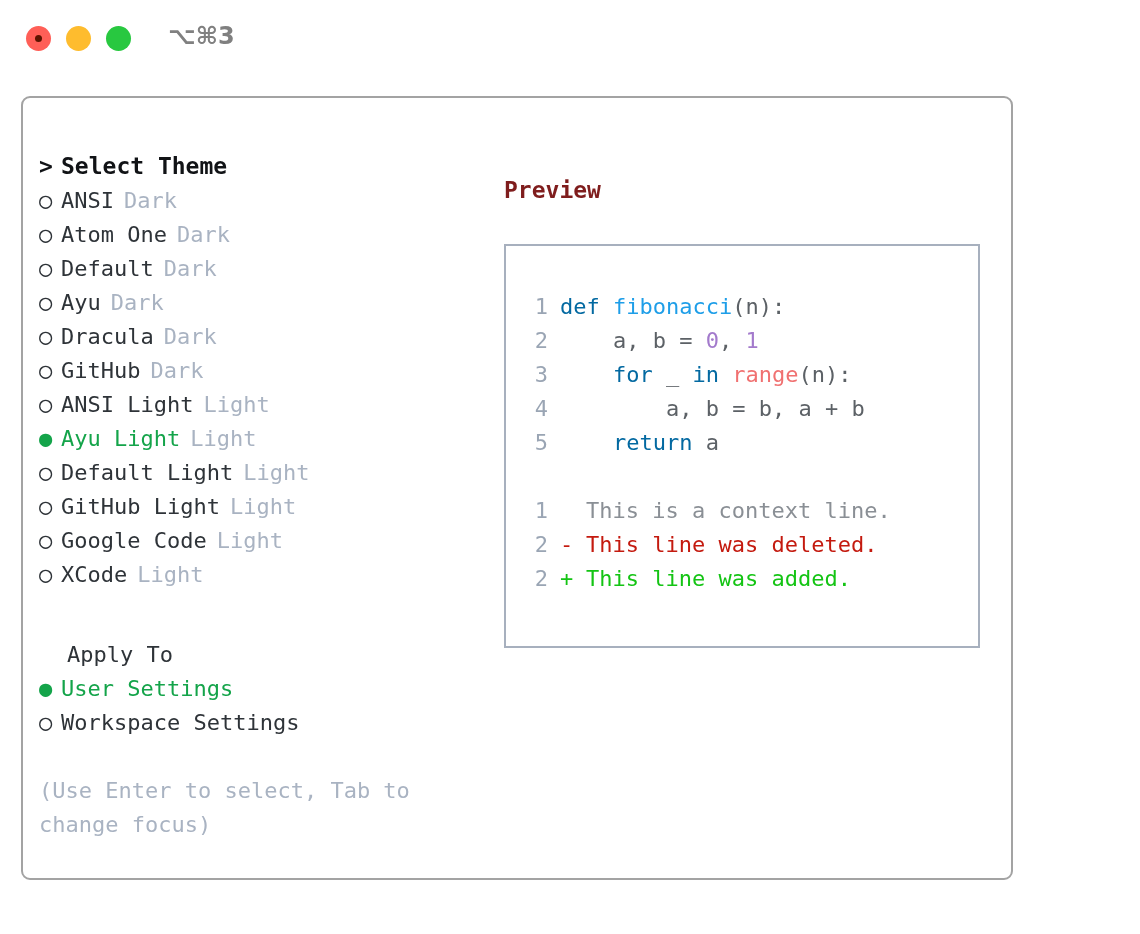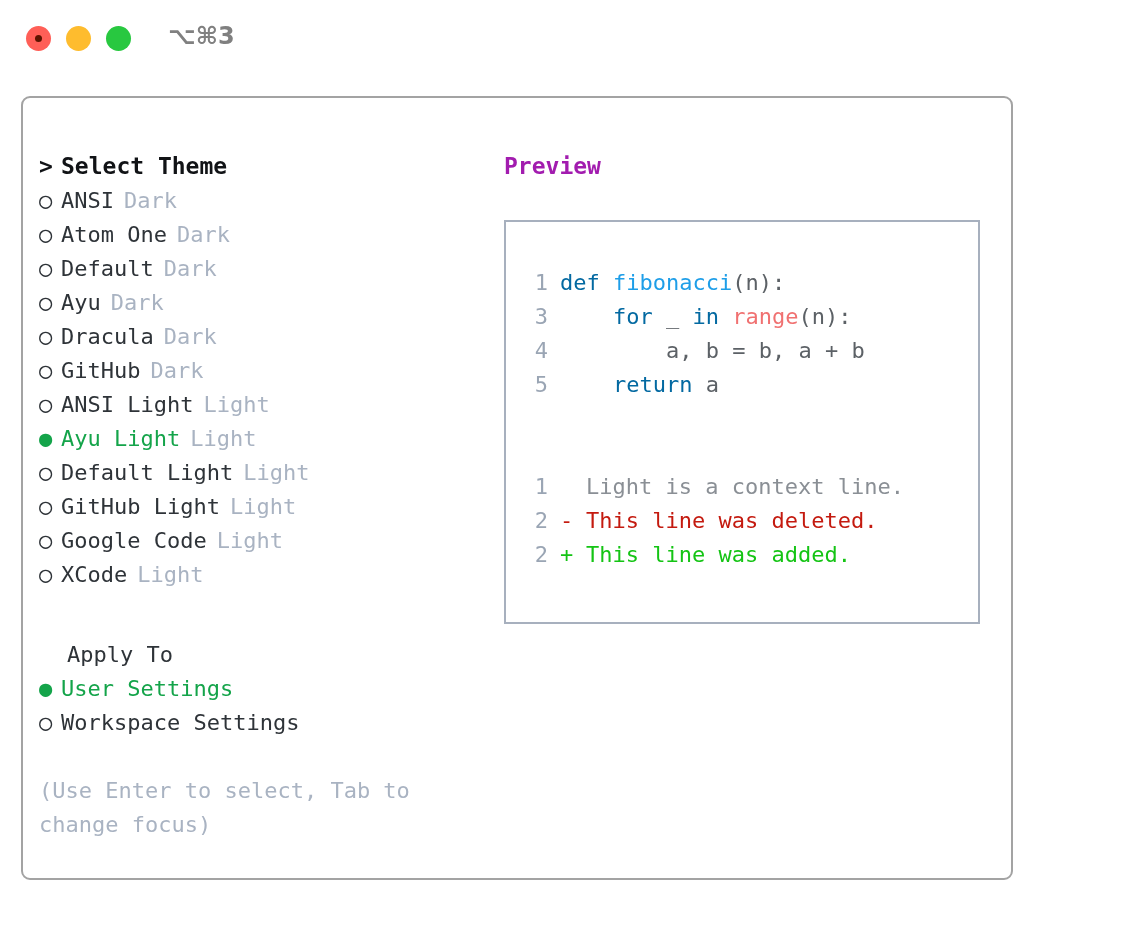--- a/index.html
+++ b/index.html
@@ -132,23 +132,24 @@
   
   .right-col {
     position: absolute;
     left: 481px;
     top: 50px;
     width: 480px;
   }
   .preview-title {
     font-size: 23px;
     font-weight: bold;
-    color: #a21caf;
+    color: #7f1d1d;
     height: 36px;
     line-height: 36px;
+    margin-top: 24px;
   }
   .preview-box {
     margin-top: 36px;
     width: 476px;
     height: 404px;
     border: 2px solid #a7b0be;
     box-sizing: border-box;
     background: #ffffff;
     position: relative;
   }
@@ -239,26 +240,27 @@
         </div>
 
       <div class="hint">(Use Enter to select, Tab to change focus)</div>
     </div>
 
     <div class="right-col">
       <div class="preview-title">Preview</div>
       <div class="preview-box">
         <div class="code-area" id="code-area">
             <div class="code-line"><span class="lnum">1</span><span class="tok-kw">def </span><span class="tok-fn">fibonacci</span><span class="tok-punct">(n):</span></div>
+            <div class="code-line"><span class="lnum">2</span><span class="tok-plain">    a, b = </span><span class="tok-num">0</span><span class="tok-plain">, </span><span class="tok-num">1</span></div>
             <div class="code-line"><span class="lnum">3</span><span class="tok-plain">    </span><span class="tok-kw">for</span><span class="tok-plain"> _ </span><span class="tok-kw">in</span><span class="tok-plain"> </span><span class="tok-builtin">range</span><span class="tok-punct">(n):</span></div>
             <div class="code-line"><span class="lnum">4</span><span class="tok-plain">        a, b = b, a + b</span></div>
             <div class="code-line"><span class="lnum">5</span><span class="tok-plain">    </span><span class="tok-kw">return</span><span class="tok-plain"> a</span></div>
           </div>
         <div class="diff-area" id="diff-area">
-            <div class="diff-line"><span class="lnum">1</span><span class="diff-sign diff-ctx"> </span><span class="diff-ctx">Light is a context line.</span></div>
+            <div class="diff-line"><span class="lnum">1</span><span class="diff-sign diff-ctx"> </span><span class="diff-ctx">This is a context line.</span></div>
             <div class="diff-line"><span class="lnum">2</span><span class="diff-sign diff-del">-</span><span class="diff-del">This line was deleted.</span></div>
             <div class="diff-line"><span class="lnum">2</span><span class="diff-sign diff-add">+</span><span class="diff-add">This line was added.</span></div>
           </div>
       </div>
     </div>
 
   </div>
 </div>
 
 </body></html>

